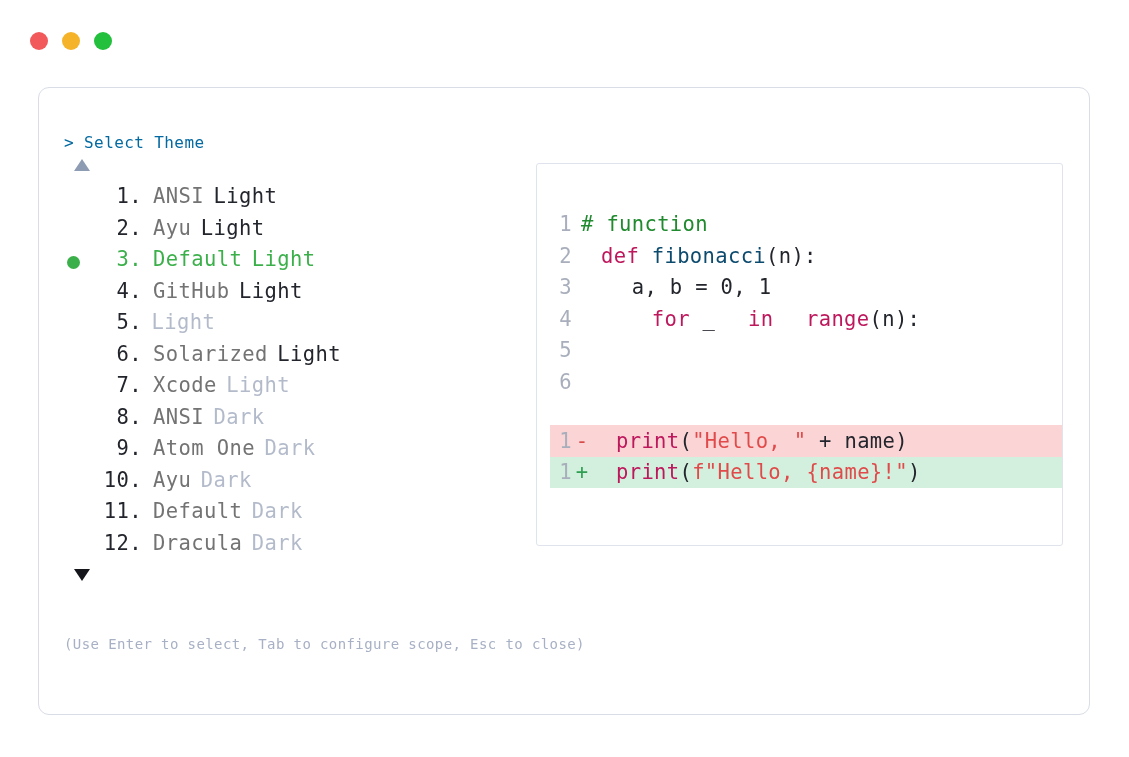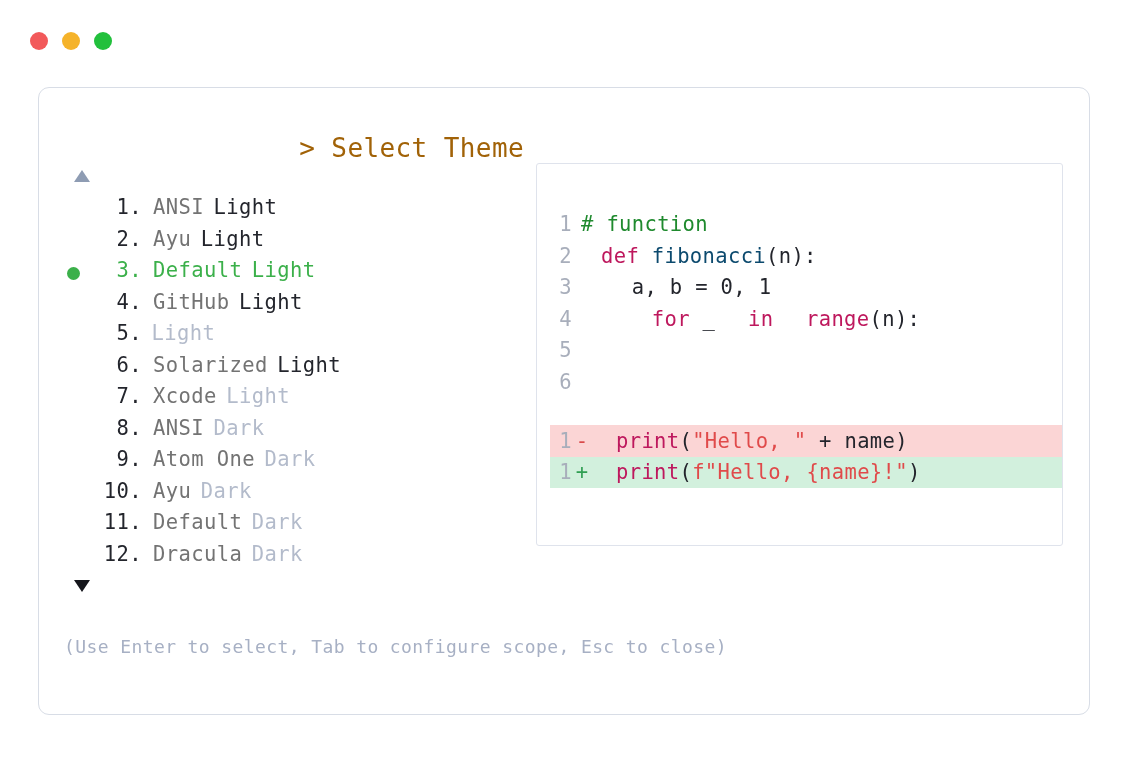--- a/index.html
+++ b/index.html
@@ -42,25 +42,24 @@
   }
 
   
   .left-col {
     position: absolute;
     left: 25px;
     top: 45px;
     width: 460px;
   }
   .prompt-line {
-    font-size: 26px;
-    color: #a16207;
-    letter-spacing: 0.4px;
-    white-space: pre;
-    text-align: right;
+    font-size: 16px;
+    color: #0369a1;
+    letter-spacing: 0.4px;
+    white-space: pre;
   }
   .scroll-arrow {
     height: 26px;
     padding-left: 10px;
     display: flex;
     align-items: center;
   }
   .tri {
     width: 0;
     height: 0;
@@ -120,21 +119,21 @@
   .theme-row.selected .row-name,
   .theme-row.selected .row-variant {
     color: #3bb04a;
   }
 
   
   .hint {
     position: absolute;
     left: 25px;
     top: 548px;
-    font-size: 18px;
+    font-size: 14px;
     letter-spacing: 0.4px;
     color: #a7b0c4;
     white-space: pre;
   }
 
   
   .right-col {
     position: absolute;
     left: 497px;
     top: 45px;

